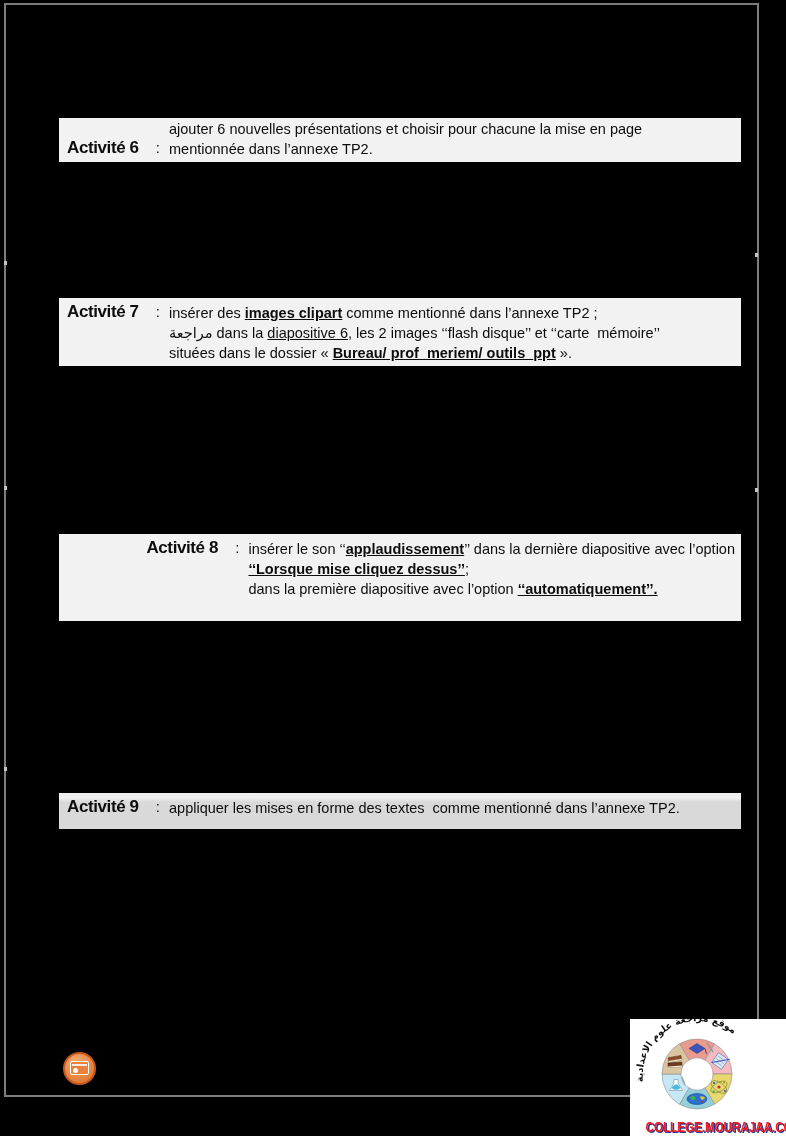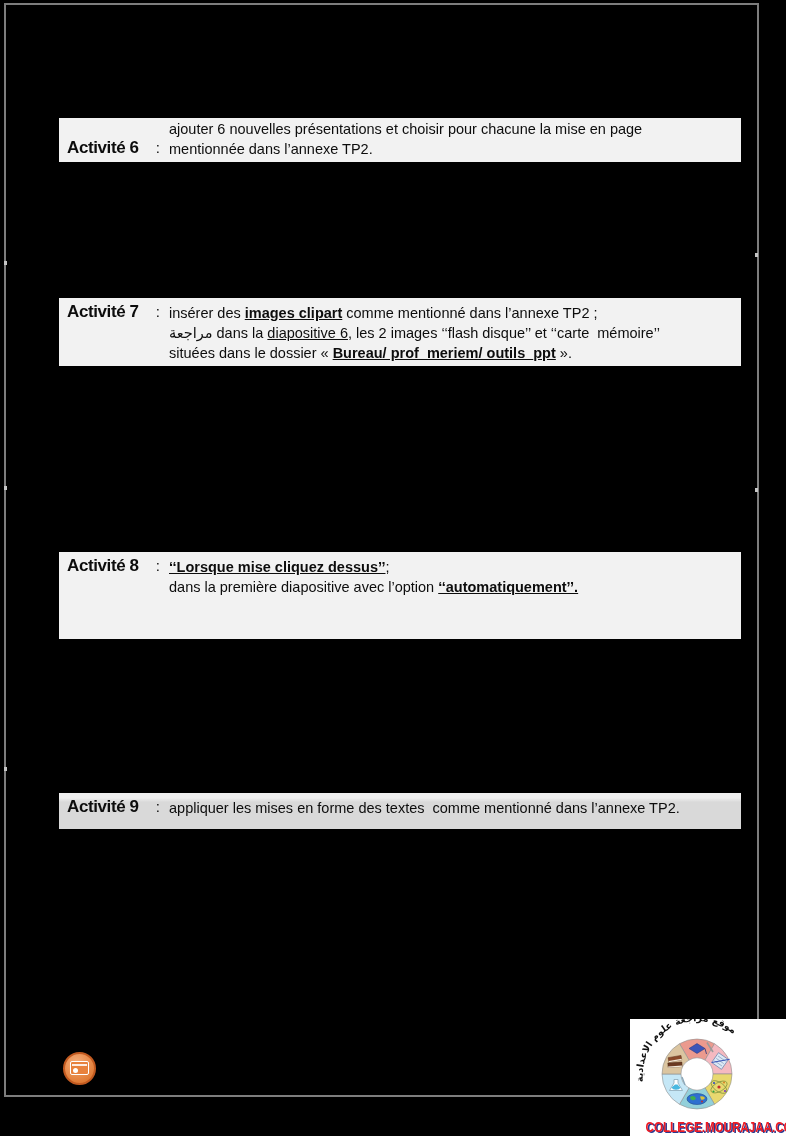--- a/index.html
+++ b/index.html
@@ -17,21 +17,21 @@
 
   
   .box{
     position:absolute;left:57px;width:686px;box-sizing:border-box;
     background:#f2f2f2;border:2px solid #000;
     display:flex;align-items:flex-start;
     padding:3px 6px 3px 8px;color:#0d0d0d;
   }
   .box6{top:116px;height:48px;align-items:flex-end;}
   .box7{top:296px;height:72px;}
-  .box8{top:550px;height:91px;}
+  .box8{top:532px;height:91px;justify-content:flex-end;}
   .box9{top:791px;height:40px;
     background:linear-gradient(180deg,#f0f0f0 0px,#f0f0f0 5px,#d9d9d9 9px,#d9d9d9 100%);}
   .box-label{flex:0 0 102px;display:flex;align-items:flex-start;}
   .box-heading{font-weight:700;font-size:17px;letter-spacing:-0.4px;line-height:22px;}
   .box-colon{margin-left:auto;margin-right:9px;font-size:15px;line-height:22px;}
   .box-body{font-size:14.5px;line-height:20px;padding-top:2px;}
   .line{white-space:pre-wrap;}
   .line .b{font-weight:700;text-decoration:underline;}
   .line .u{text-decoration:underline;}
 
@@ -99,20 +99,21 @@
       <div class="line"><span>situées dans le dossier « </span><span class="b">Bureau/ prof_meriem/ outils_ppt</span><span> ».</span></div>
     </div>
 </section>
 
 <section class="box box8">
   <div class="box-label">
     <span class="box-heading">Activité 8</span>
     <span class="box-colon">:</span>
   </div>
   <div class="box-body">
+      <div class="line"><span>insérer le son ‘‘</span><span class="b">applaudissement</span><span>’’ dans la dernière diapositive avec l’option</span></div>
       <div class="line"><span class="b">‘‘Lorsque mise cliquez dessus’’</span><span>;</span></div>
       <div class="line"><span>dans la première diapositive avec l’option </span><span class="b">‘‘automatiquement’’.</span></div>
     </div>
 </section>
 
 <section class="box box9">
   <div class="box-label">
     <span class="box-heading">Activité 9</span>
     <span class="box-colon">:</span>
   </div>

